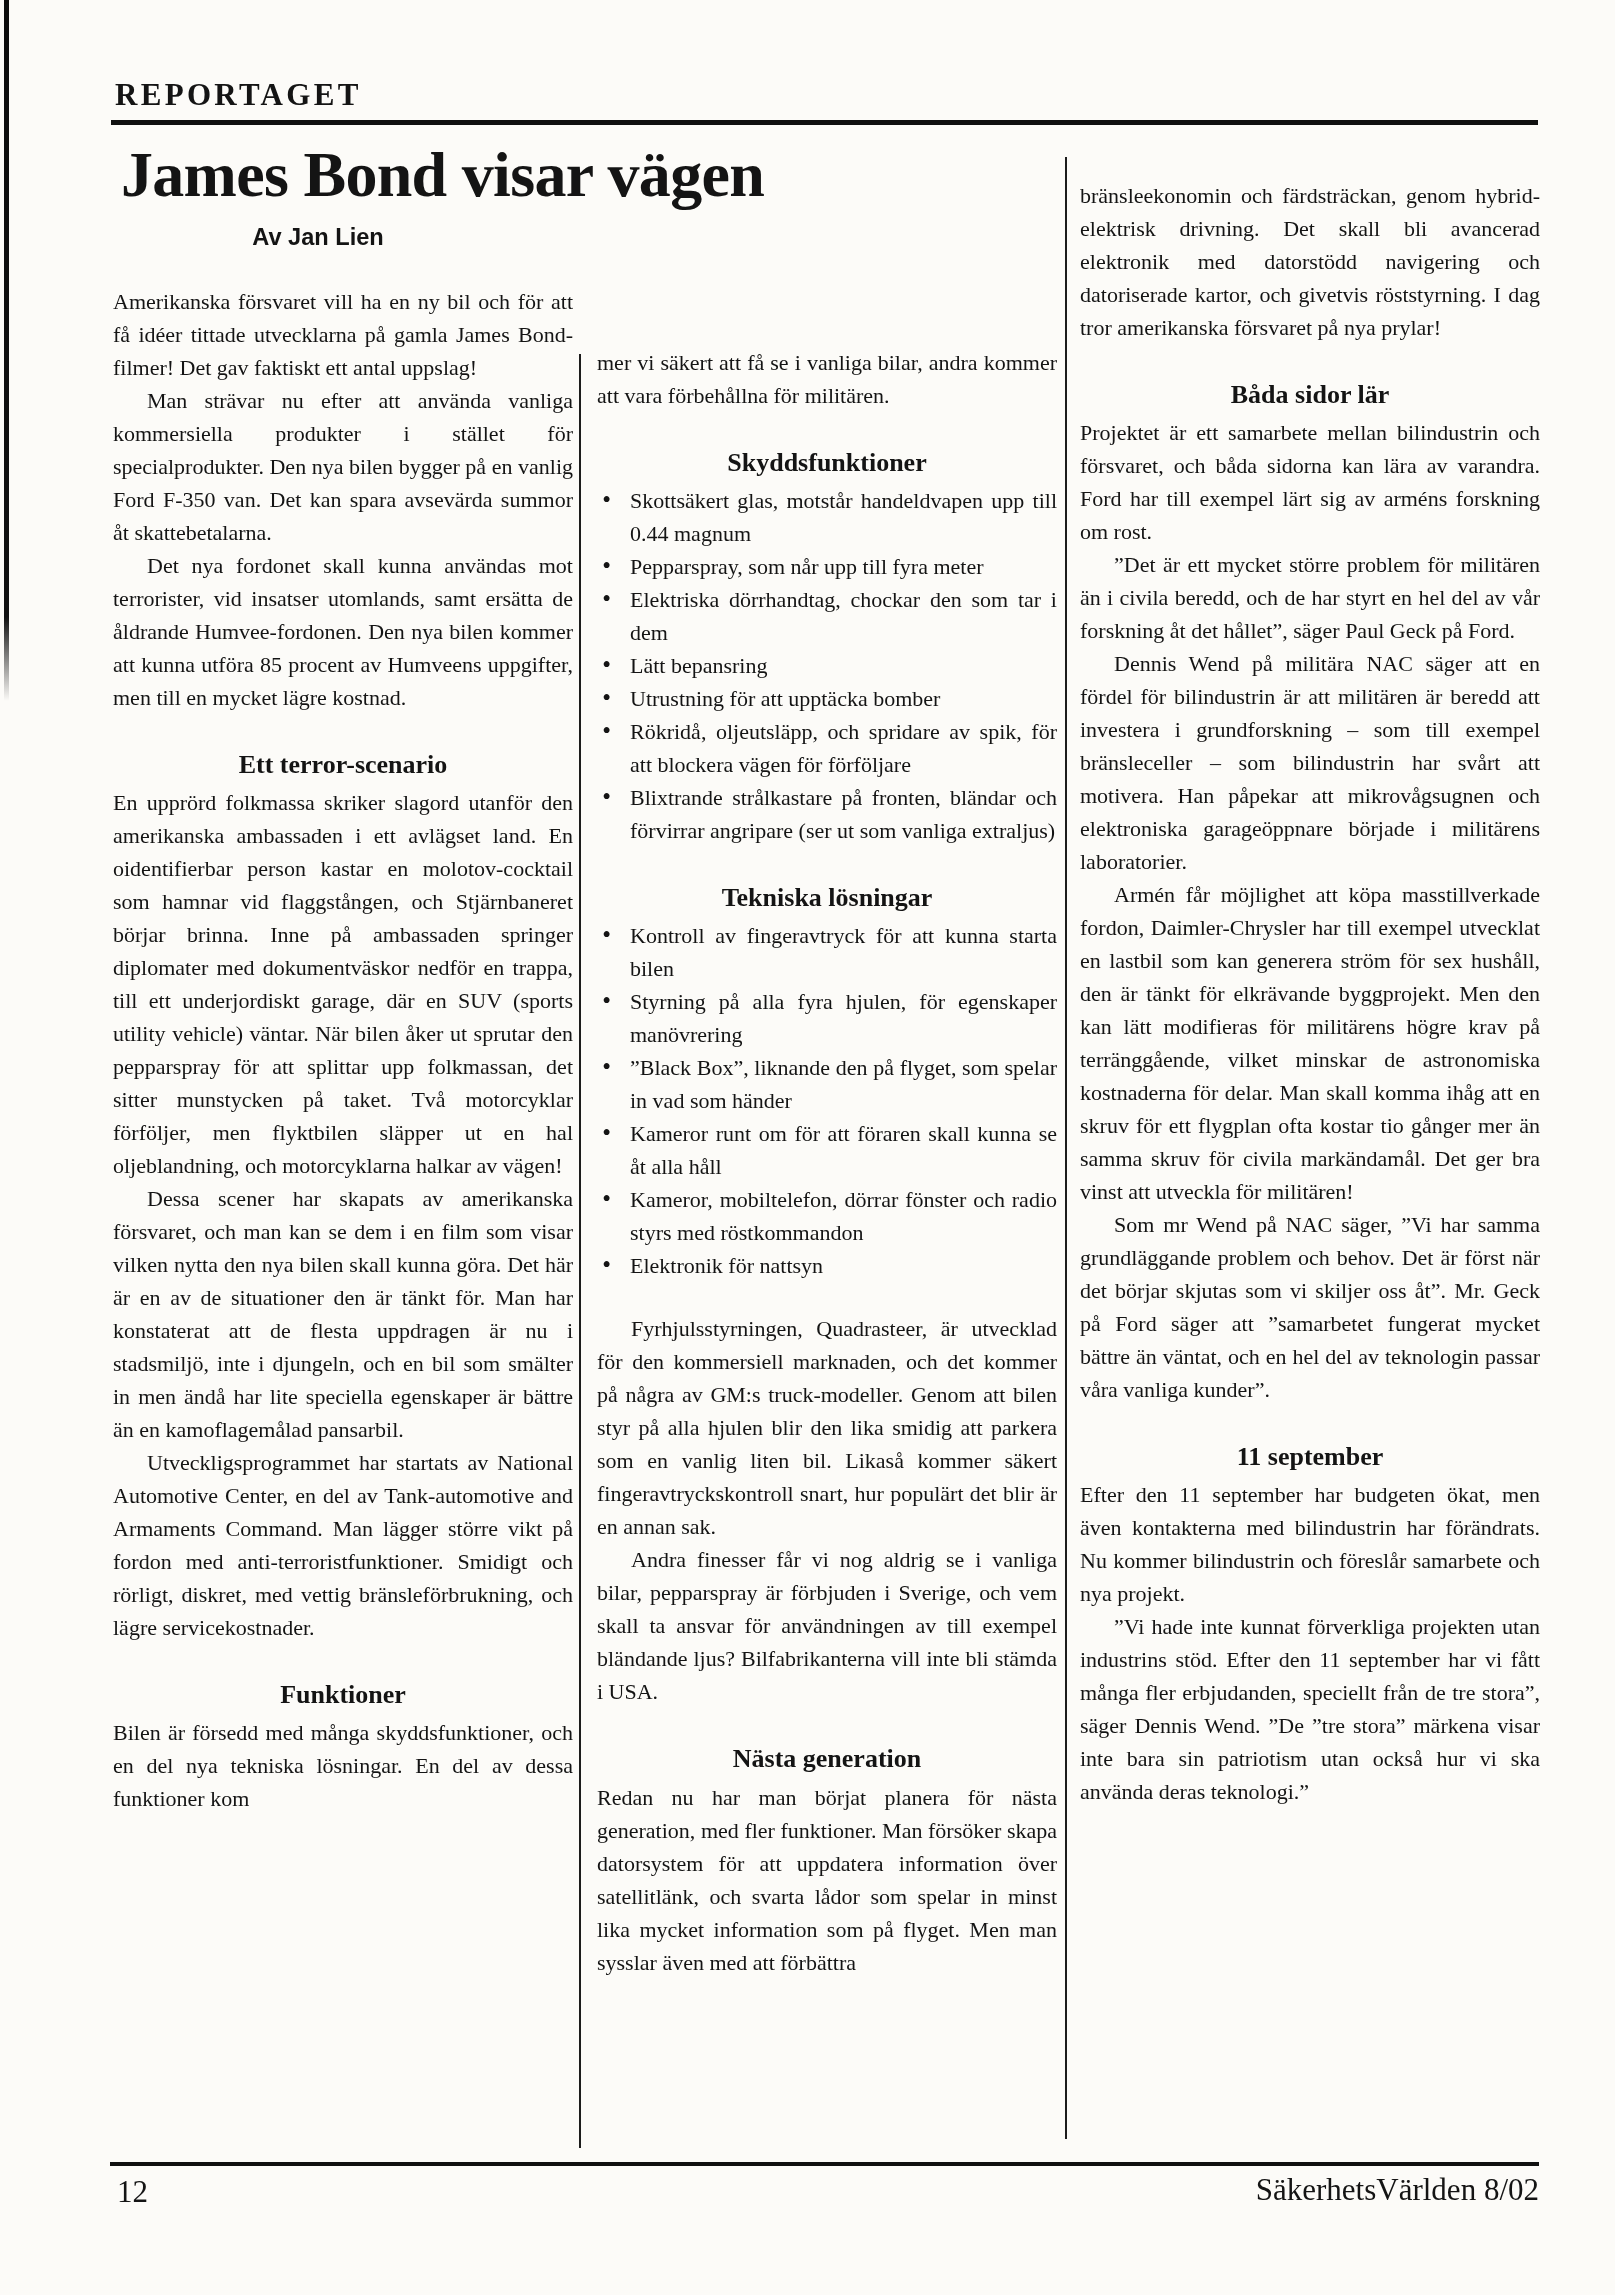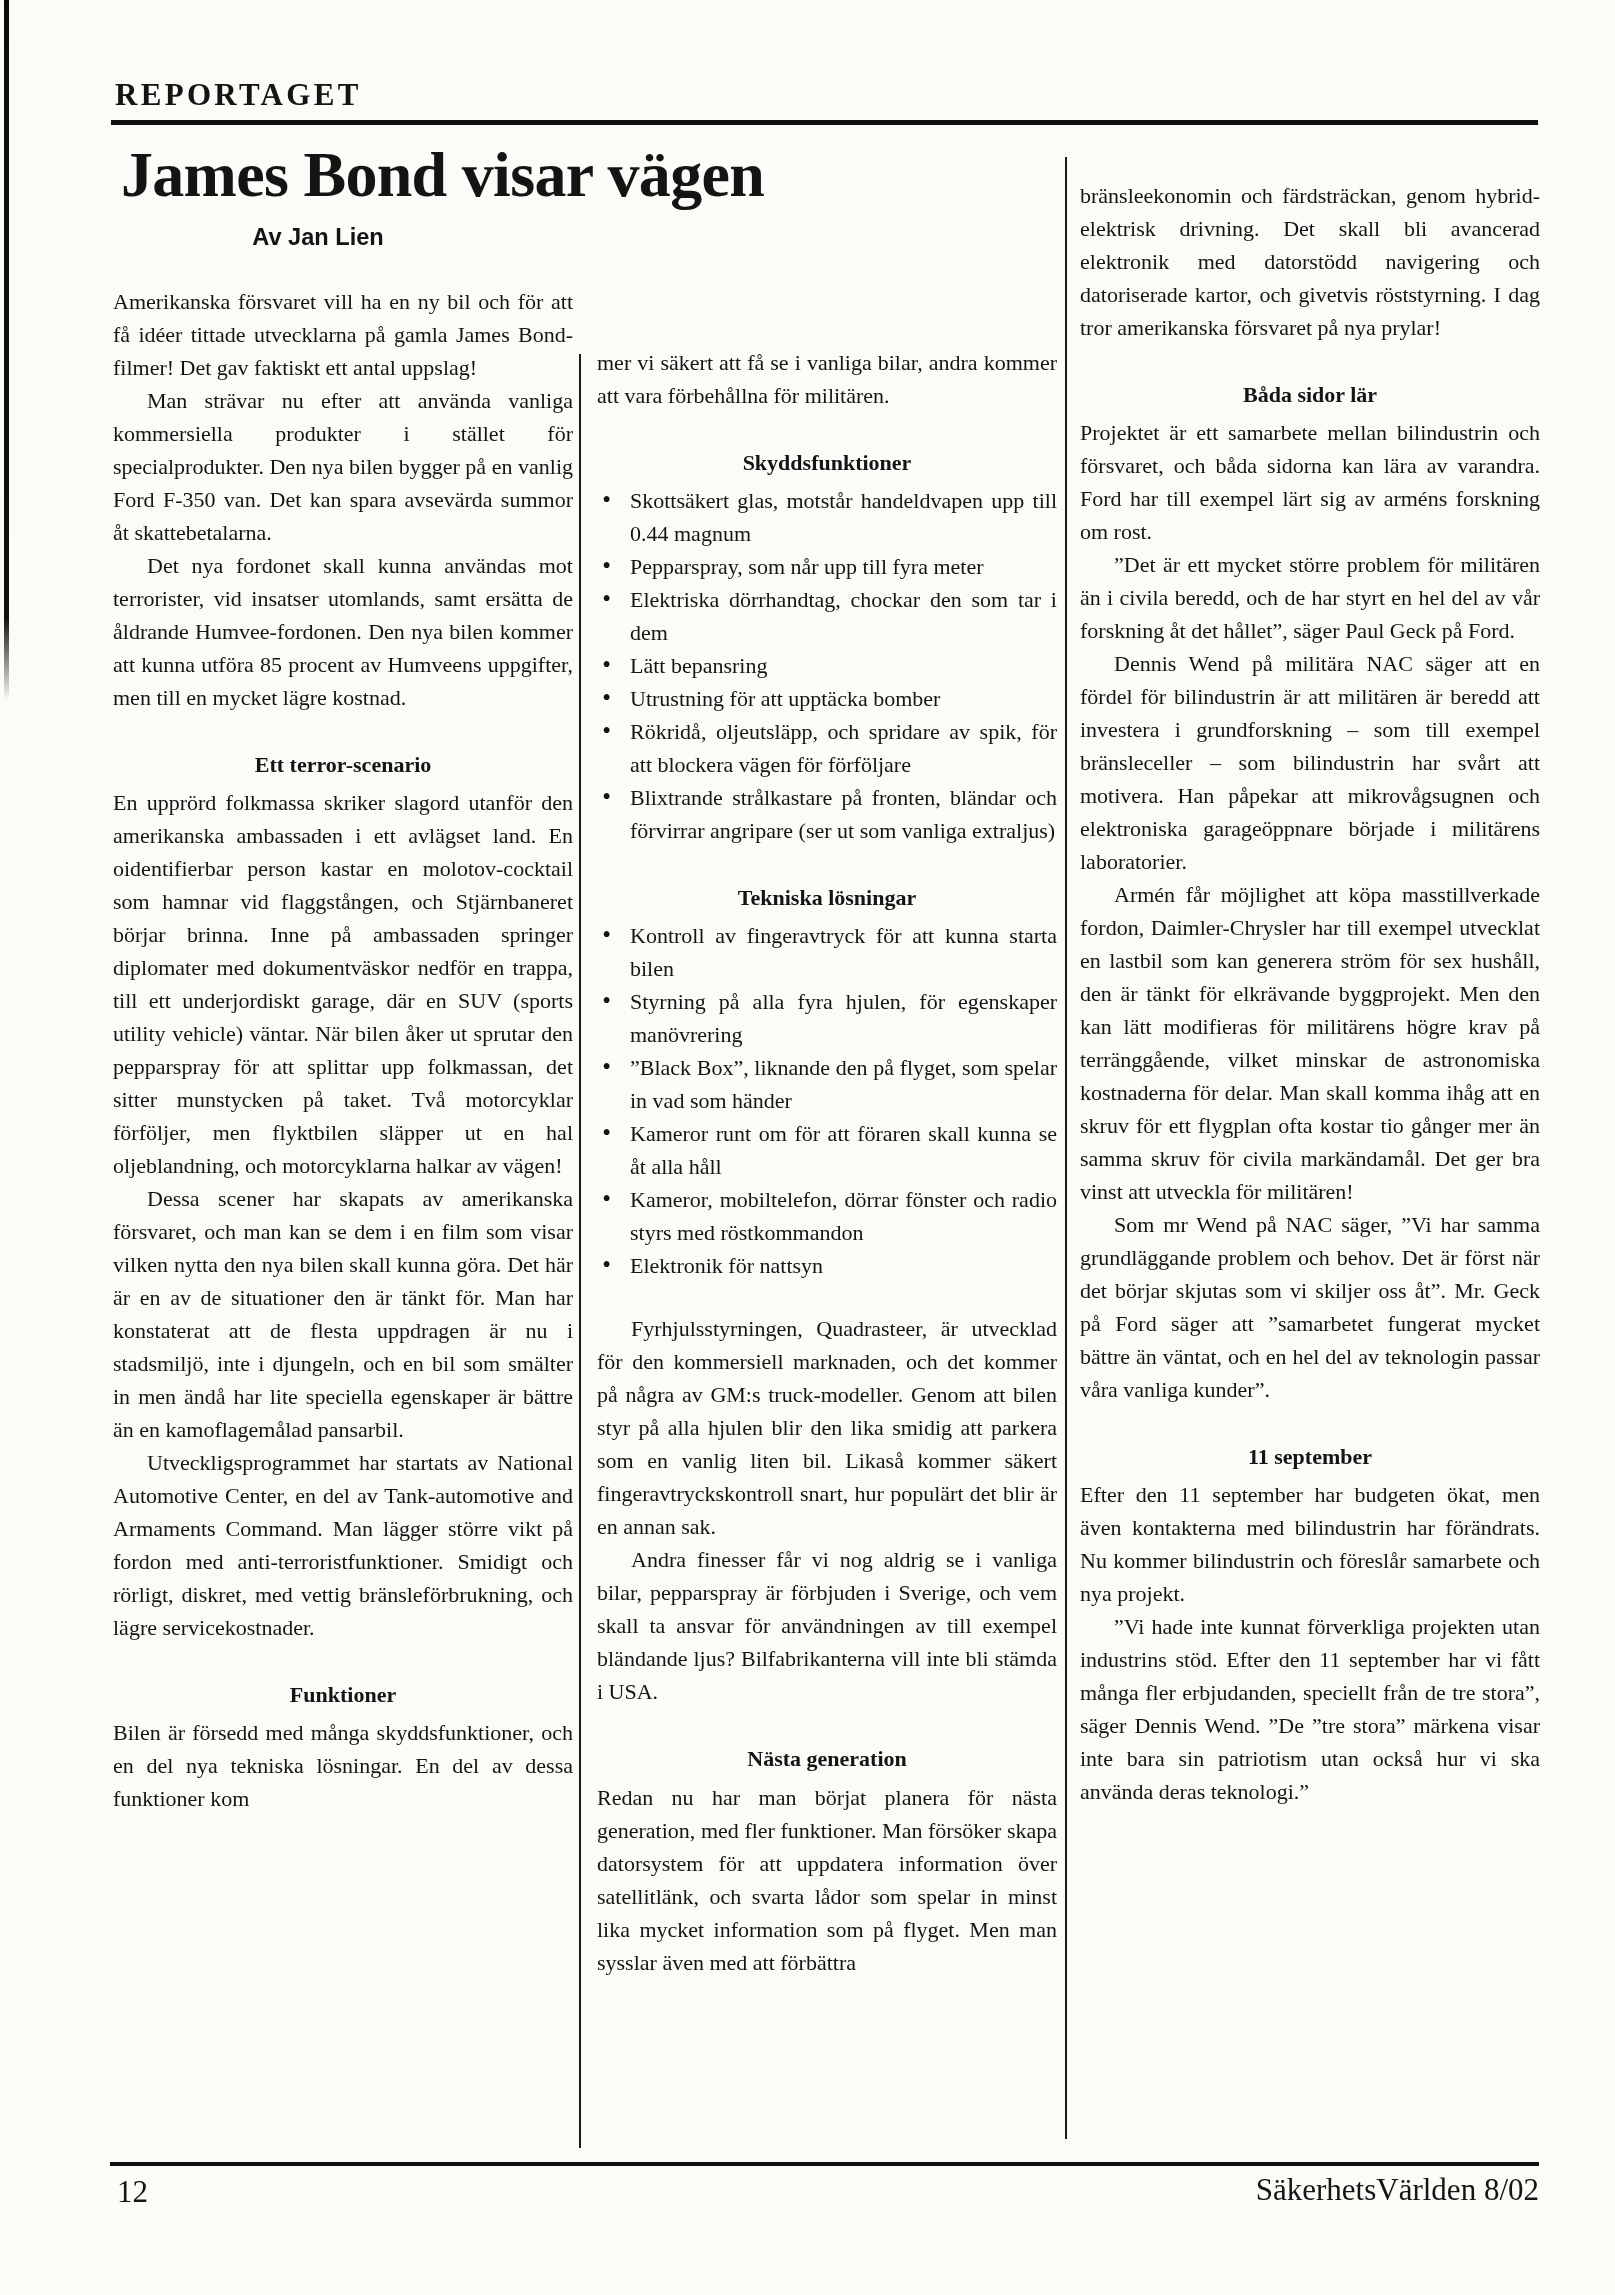--- a/index.html
+++ b/index.html
@@ -59,21 +59,21 @@
     line-height: 33px;
     text-align: justify;
   }
   .col-1 { left: 113px;  top: 273px; margin-top: 12px; }
   .col-2 { left: 597px;  top: 346px; }
   .col-3 { left: 1080px; top: 149px; margin-top: 30px; }
   .col p { margin: 0; text-indent: 34px; }
   .col p.lead { text-indent: 0; }
   .col p.gap { margin-top: 30px; }
   .col h3 {
-    font-size: 22px;
+    font-size: 26px;
     font-weight: 700;
     text-align: center;
     margin: 34px 0 5.2px 0;
     line-height: 33px;
     text-indent: 0;
   }
   ul.bullets { list-style: none; margin: 0; padding: 0; }
   ul.bullets li { position: relative; padding-left: 33px; }
   ul.bullets li::before {
     content: "\2022";

